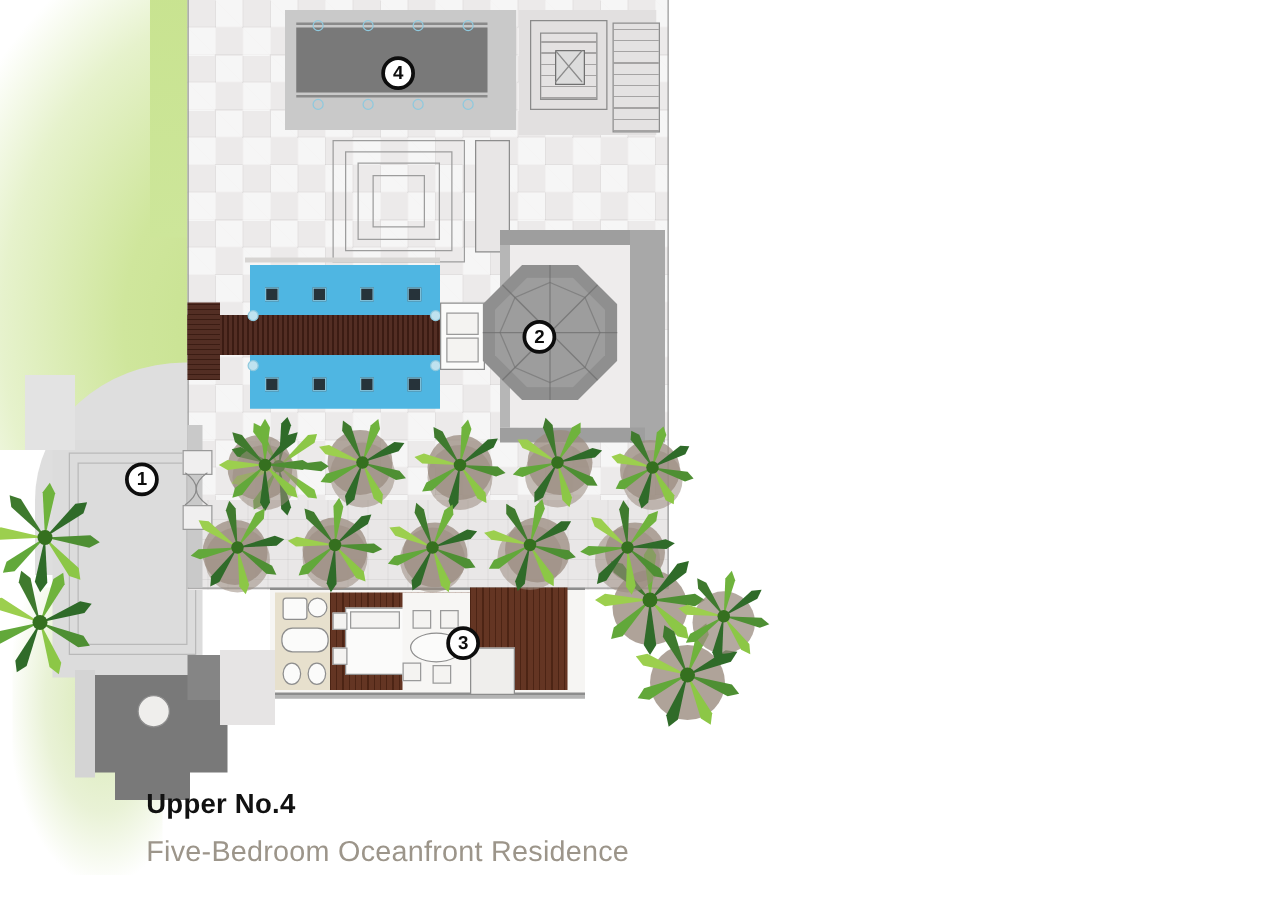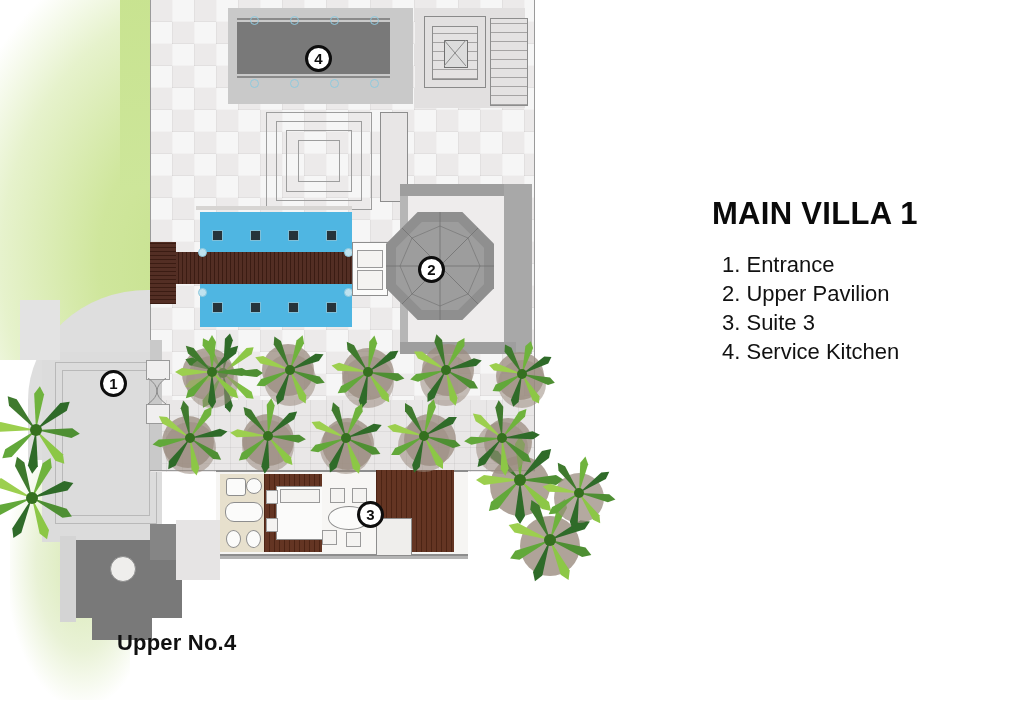--- a/index.html
+++ b/index.html
@@ -810,25 +810,17 @@
                 <path d="M0,0 L31,-4 L38,0 L31,4 Z" fill="#2f6b29"></path>
               </g>
             <circle r="5" fill="#35701f"></circle>
           </g>
         </g>
       </svg>
     </div>
 
   </div>
 
-  <div class="legend">
-    <h1 class="legend-title">MAIN VILLA 1</h1>
-    <ul class="legend-list">
-      <li>1. Entrance</li>
-      <li>2. Upper Pavilion</li>
-      <li>3. Suite 3</li>
-      <li>4. Service Kitchen</li>
-    </ul>
-  </div>
 
   <div class="cap-title">Upper No.4</div>
+  <div class="cap-sub">Five-Bedroom Oceanfront Residence</div>
 
 </div>
 
 </body></html>

